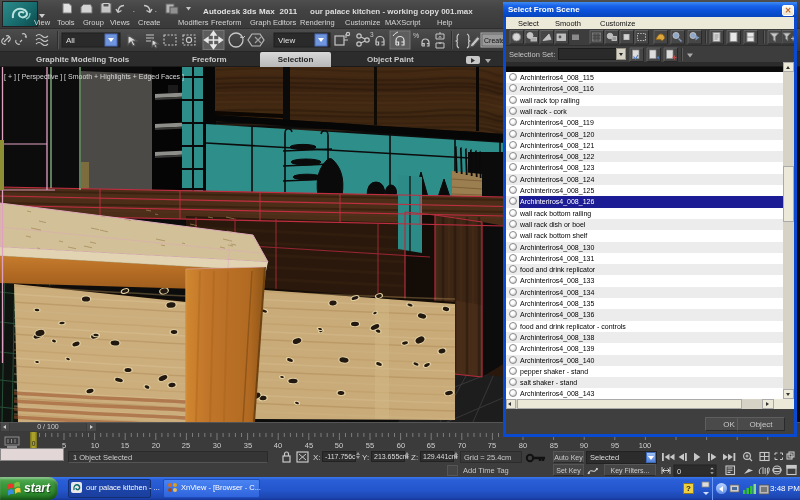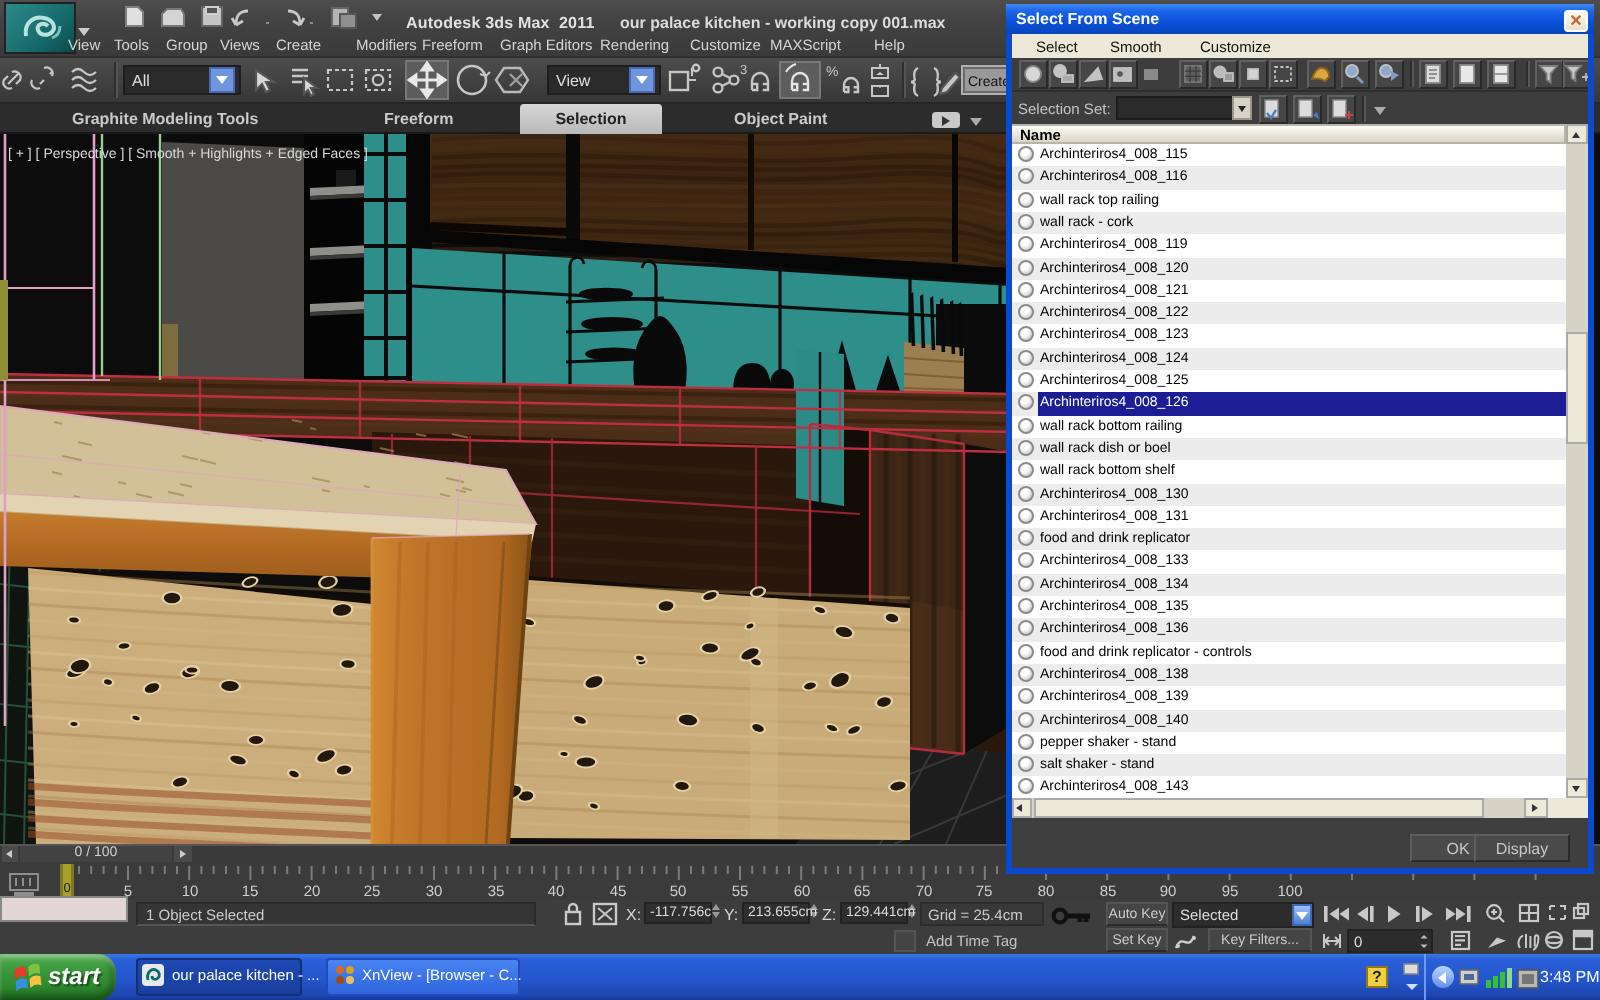--- a/index.html
+++ b/index.html
@@ -1046,21 +1046,20 @@
         <path d="M27.5,10.5 l3,2 l-1,-3.5" fill="#4a7ec8"></path>
         <rect x="35" y="1" width="13.5" height="13.5" fill="#464646"></rect>
         <path d="M35,14.5 V1 H48.5" stroke="#616161" stroke-width="1" fill="none"></path>
         <path d="M48.5,1 V14.5 H35" stroke="#292929" stroke-width="1" fill="none"></path>
         <rect x="37.5" y="3" width="6.5" height="8.5" fill="#dcdcdc" stroke="#8a8a8a" stroke-width="0.7"></rect>
         <path d="M43.5,10.5 h4 m-2,-2 v4" stroke="#c04848" stroke-width="1.1" fill="none"></path>
         <rect x="52" y="1" width="1" height="13" fill="#2e2e2e"></rect>
         <rect x="53" y="1" width="1" height="13" fill="#585858"></rect>
         <path d="M58,6.5 l3,4 l3,-4 z" fill="#aaa"></path>
       </svg>
-<div class="abs" style="left:3px;top:60px;width:277px;height:10px;background:linear-gradient(180deg,#fdfdfa,#d8d4c6);border:1px solid #b8b4a6;border-left:none;color:#000;font-size:7.5px;font-weight:bold;line-height:9px;padding-left:4px;">Name</div>
 <div class="abs" style="left:280px;top:60px;width:11px;height:10px;background:#ece9d8;border:1px solid #aaa;"></div>
 <div class="abs" style="left:283px;top:64px;width:0;height:0;border-left:2.5px solid transparent;border-right:2.5px solid transparent;border-bottom:3.5px solid #333;"></div>
 <div class="abs" style="left:3px;top:70px;width:277px;height:327px;background:#fff;overflow:hidden;">
 <div class="abs" style="left:0;top:0.0px;width:277px;height:11.3px;background:#fff;"></div>
 <div class="abs" style="left:14px;top:2.0px;font-size:7px;color:#000;white-space:nowrap;">Archinteriros4_008_115</div>
 <div class="abs" style="left:2.5px;top:1.0px;width:8px;height:8px;border-radius:5px;background:radial-gradient(circle at 35% 30%, #fff 35%, #d8d8d8 70%, #a8a8a8 100%);border:1px solid #8a8a8a;"></div>
 <div class="abs" style="left:0;top:11.3px;width:277px;height:11.3px;background:#ececec;"></div>
 <div class="abs" style="left:14px;top:13.3px;font-size:7px;color:#000;white-space:nowrap;">Archinteriros4_008_116</div>
 <div class="abs" style="left:2.5px;top:12.3px;width:8px;height:8px;border-radius:5px;background:radial-gradient(circle at 35% 30%, #fff 35%, #d8d8d8 70%, #a8a8a8 100%);border:1px solid #8a8a8a;"></div>
 <div class="abs" style="left:0;top:22.6px;width:277px;height:11.3px;background:#fff;"></div>
@@ -1152,16 +1151,16 @@
 <div class="abs" style="left:283px;top:391px;width:0;height:0;border-left:2.5px solid transparent;border-right:2.5px solid transparent;border-top:3.5px solid #333;"></div>
 <div class="abs" style="left:3px;top:397px;width:288px;height:10px;background:#d6d2c6;"></div>
 <div class="abs" style="left:3px;top:397px;width:10px;height:10px;background:#ece9d8;border:1px solid #aaa;"></div>
 <div class="abs" style="left:5px;top:400px;width:0;height:0;border-top:2.5px solid transparent;border-bottom:2.5px solid transparent;border-right:3.5px solid #333;"></div>
 <div class="abs" style="left:14px;top:397px;width:225px;height:10px;background:#ece9d8;border:1px solid #aaa;"></div>
 <div class="abs" style="left:259px;top:397px;width:12px;height:10px;background:#ece9d8;border:1px solid #aaa;"></div>
 <div class="abs" style="left:263px;top:400px;width:0;height:0;border-top:2.5px solid transparent;border-bottom:2.5px solid transparent;border-left:3.5px solid #333;"></div>
 <div class="abs" style="left:271px;top:397px;width:20px;height:10px;background:#ece9d8;"></div>
 <div class="abs" style="left:3px;top:407px;width:288px;height:25px;background:#3f3f3f;"></div>
 <div class="abs" style="left:182px;top:415px;width:48px;height:14px;background:#4a4a4a;border:1px solid #5e5e5e;border-bottom-color:#2a2a2a;border-right-color:#2a2a2a;color:#c8c8c8;font-size:8px;text-align:center;line-height:13px;margin-left:20px;">OK</div>
-<div class="abs" style="left:234px;top:415px;width:48px;height:14px;background:#4a4a4a;border:1px solid #5e5e5e;border-bottom-color:#2a2a2a;border-right-color:#2a2a2a;color:#c8c8c8;font-size:8px;text-align:center;line-height:13px;">Display</div>
+<div class="abs" style="left:234px;top:415px;width:48px;height:14px;background:#4a4a4a;border:1px solid #5e5e5e;border-bottom-color:#2a2a2a;border-right-color:#2a2a2a;color:#c8c8c8;font-size:8px;text-align:center;line-height:13px;">Object</div>
     </div>
 
 </div>
 
 </body></html>

